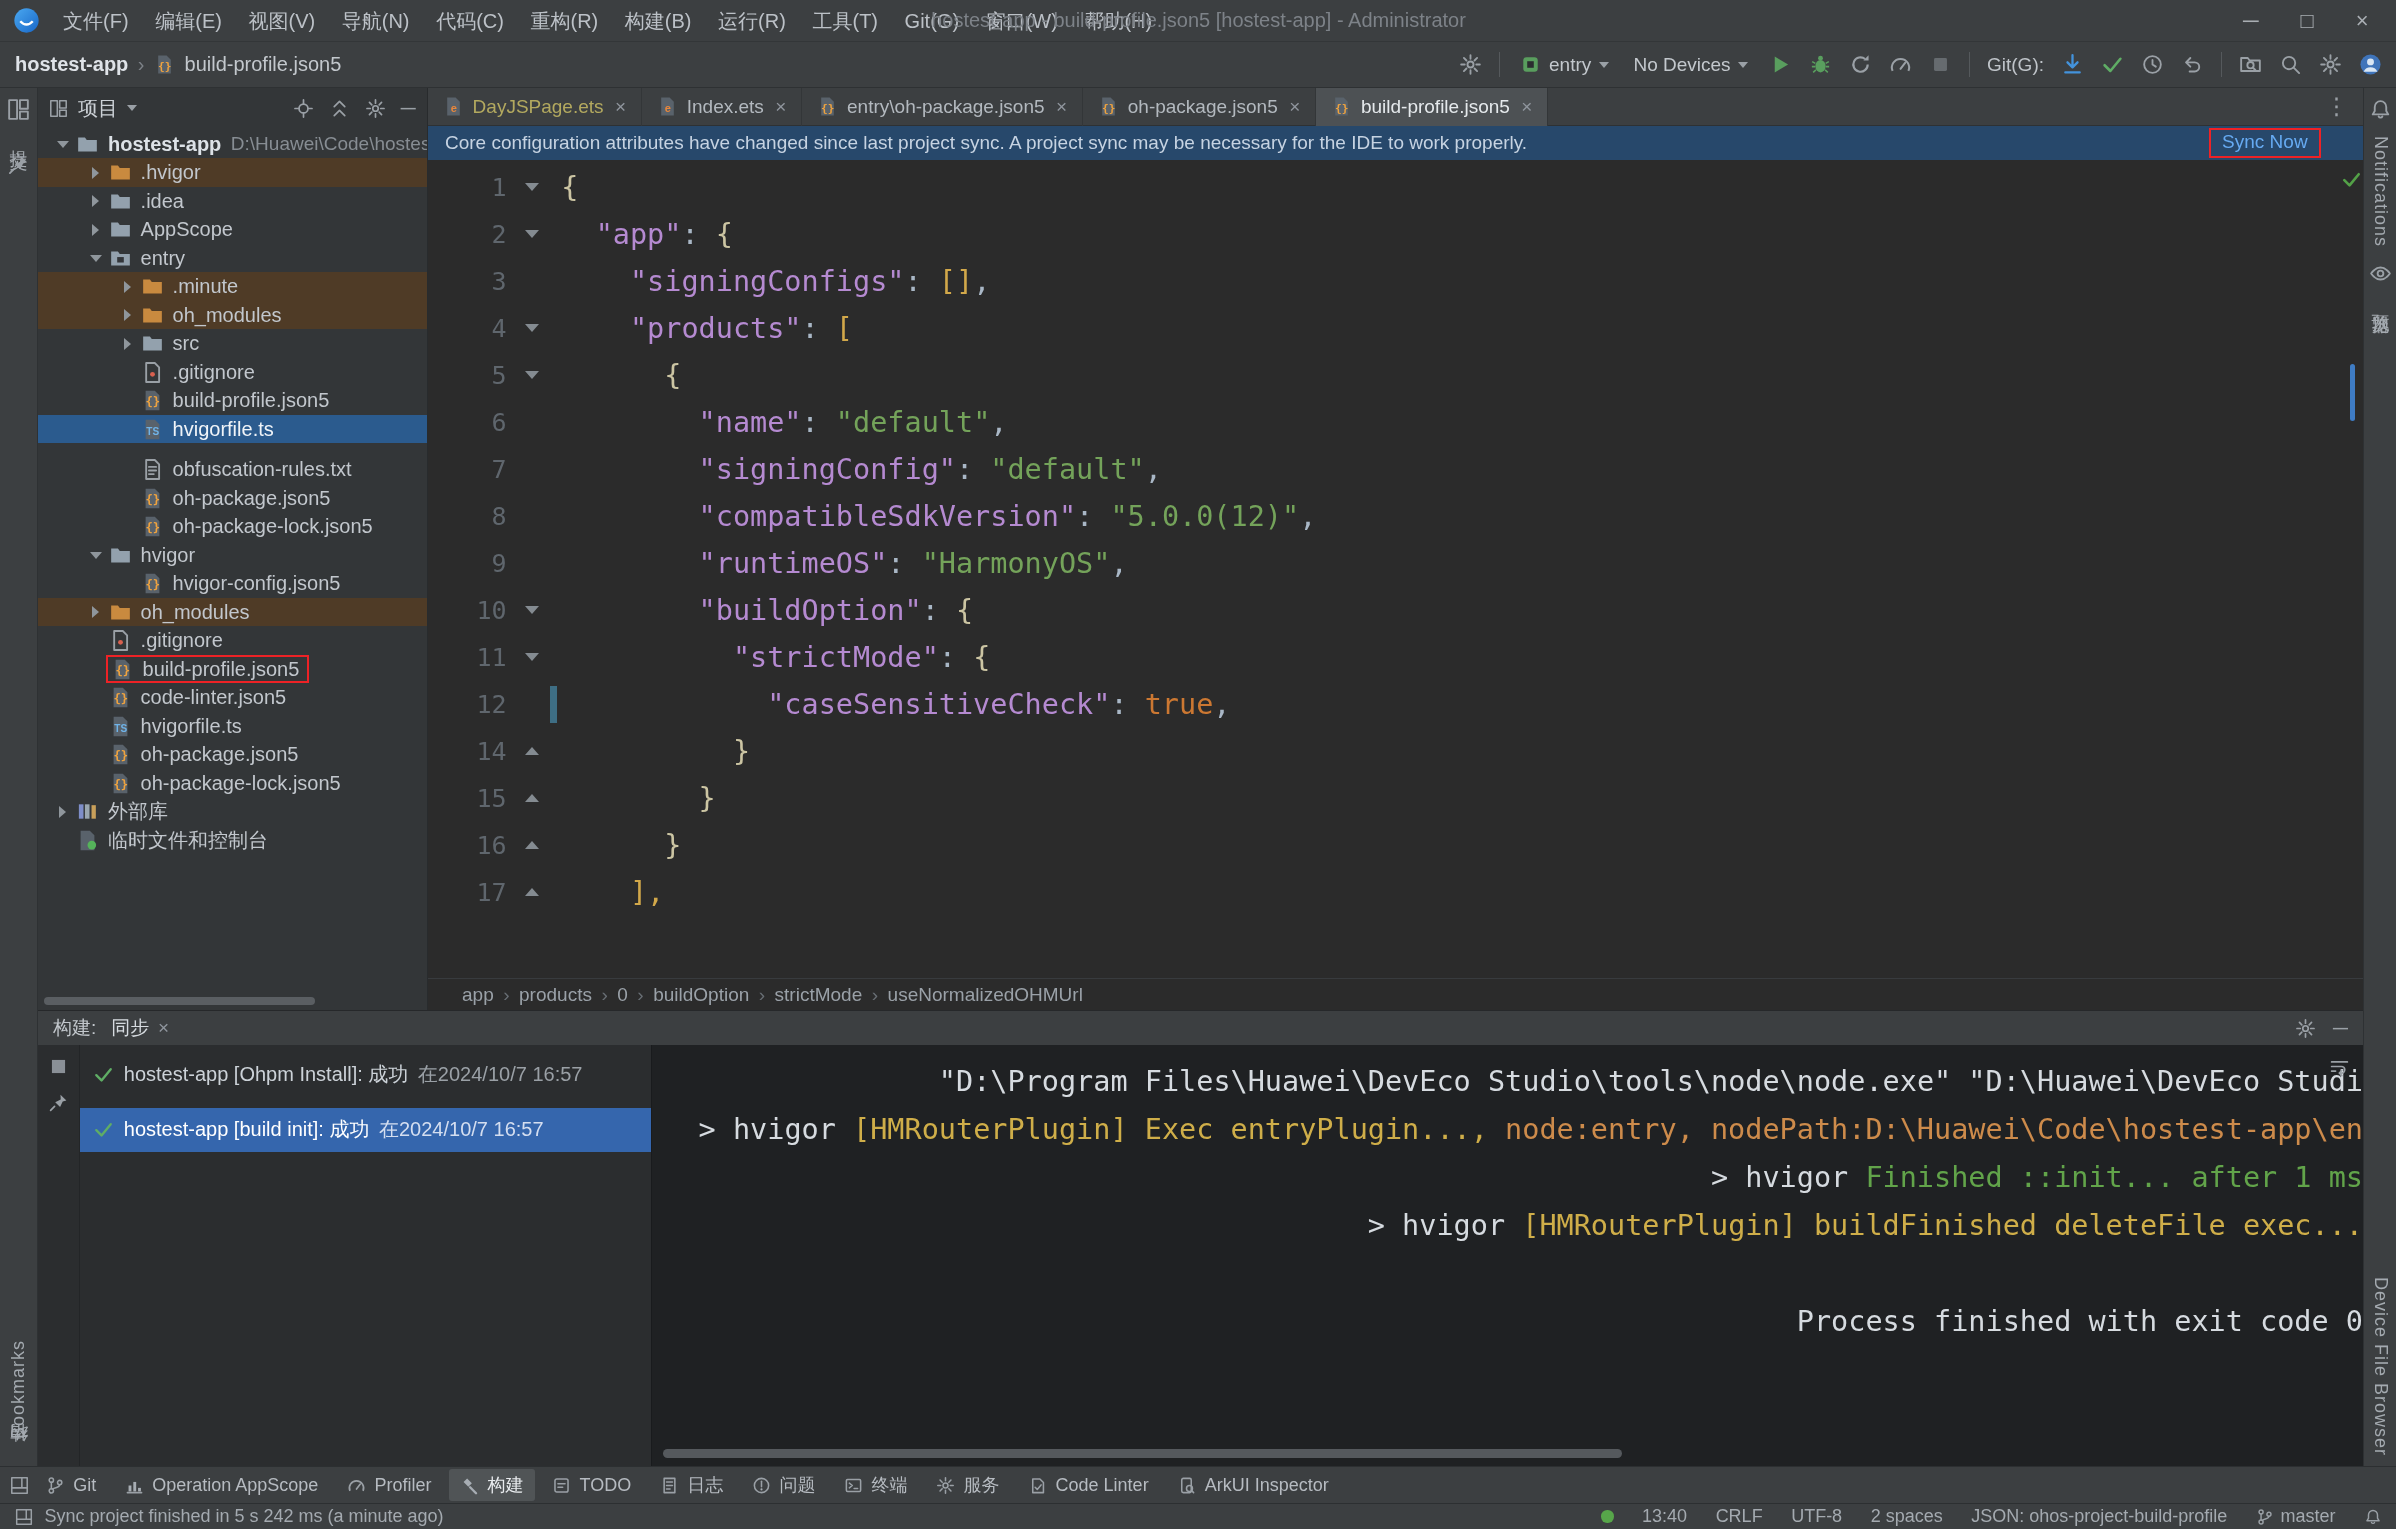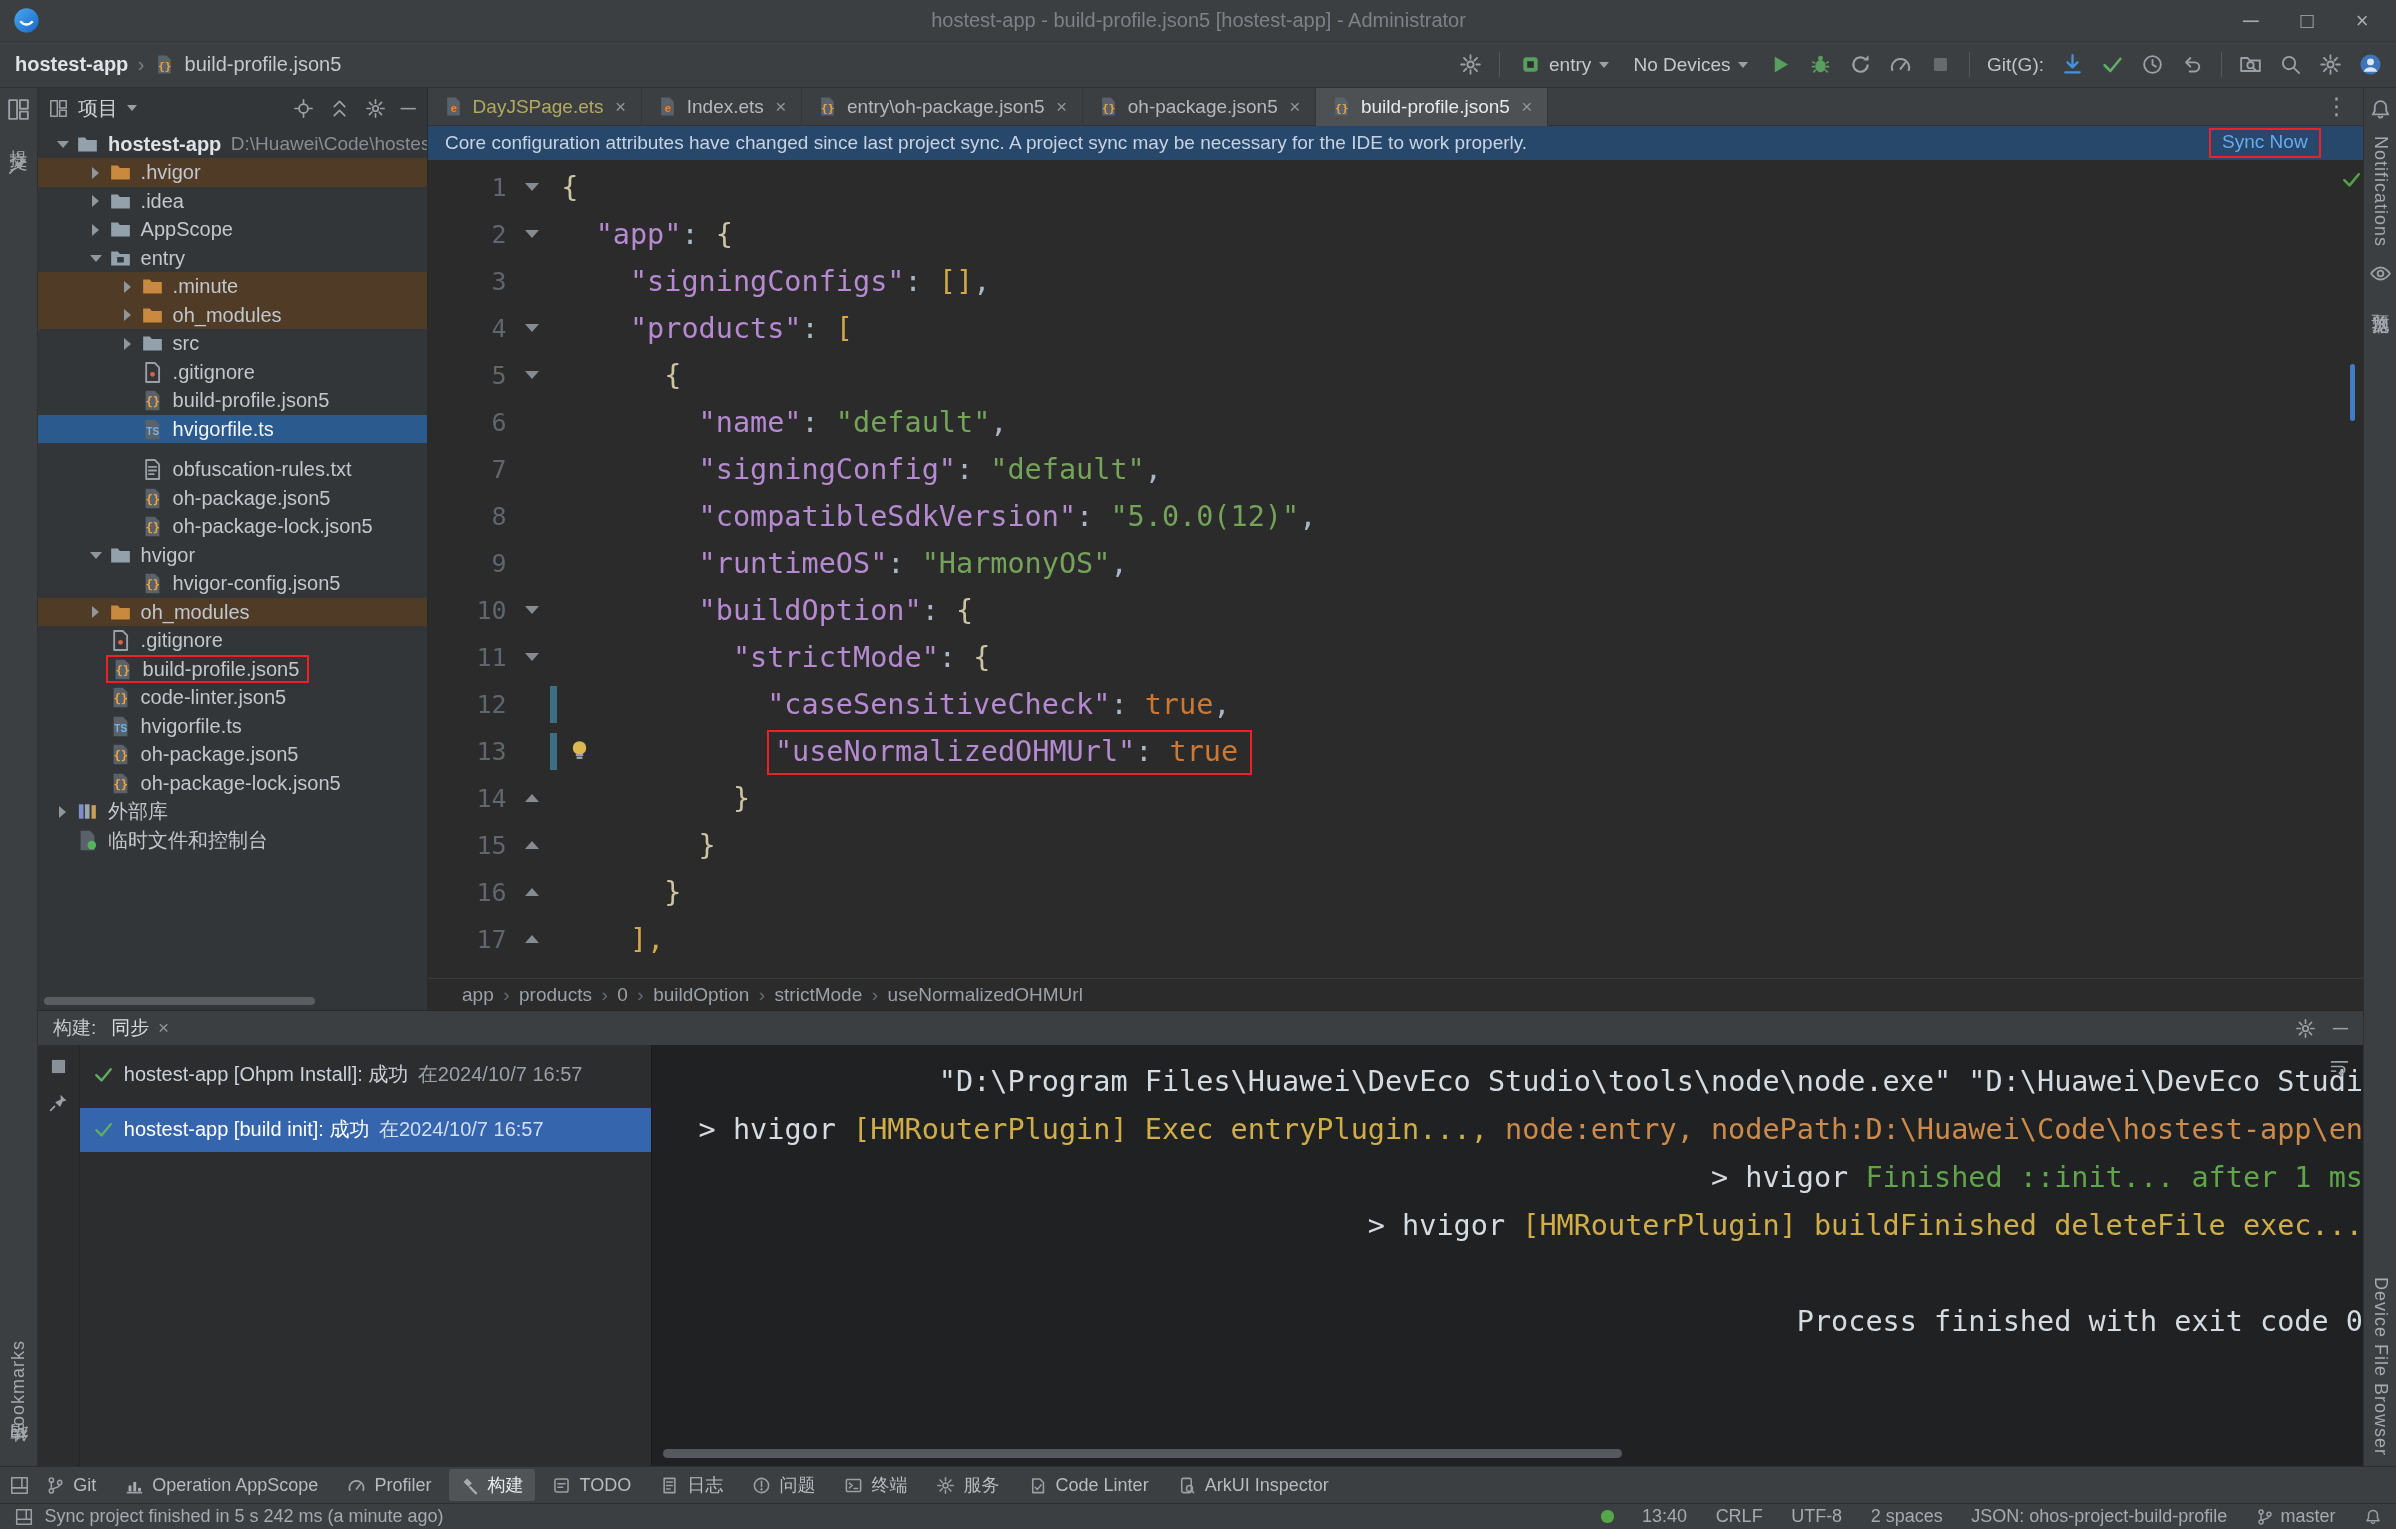--- a/index.html
+++ b/index.html
@@ -142,20 +142,34 @@
           <defs>
             <linearGradient id="lg1" x1="0" y1="0" x2="1" y2="1">
               <stop offset="0" stop-color="#4aa8f0"></stop>
               <stop offset="1" stop-color="#1867c8"></stop>
             </linearGradient>
           </defs>
           <circle cx="8" cy="8" r="7.2" fill="url(#lg1)"></circle>
           <path d="M4.3 8.4c2.3 2.6 5.1 2.6 7.4 0" stroke="#fff" stroke-width="1.4" fill="none"></path>
         </svg>
       </span>
+    <nav class="menus">
+        <span class="menu-item">文件(F)</span>
+        <span class="menu-item">编辑(E)</span>
+        <span class="menu-item">视图(V)</span>
+        <span class="menu-item">导航(N)</span>
+        <span class="menu-item">代码(C)</span>
+        <span class="menu-item">重构(R)</span>
+        <span class="menu-item">构建(B)</span>
+        <span class="menu-item">运行(R)</span>
+        <span class="menu-item">工具(T)</span>
+        <span class="menu-item">Git(G)</span>
+        <span class="menu-item">窗口(W)</span>
+        <span class="menu-item">帮助(H)</span>
+      </nav>
     <div class="win-title">hostest-app - build-profile.json5 [hostest-app] - Administrator</div>
     <div class="win-controls">
       <span>─</span>
       <span>□</span>
       <span>×</span>
     </div>
   </header>
 
   <div class="toolbar">
     <div class="tb-left">
@@ -740,28 +754,20 @@
                 </div>
                 <div class="eline">
                   <span class="lnum">11</span>
                   <span class="lfold down"></span>
                   <span class="lcode"><span class="c-plain">          </span><span class="c-key">"strictMode"</span><span class="c-plain">: </span><span class="c-brace">{</span></span>
                 </div>
                 <div class="eline">
                   <span class="lnum">12</span>
                   <span class="lfold "></span>
                   <span class="lcode"><i class="changebar"></i><span class="c-plain">            </span><span class="c-key">"caseSensitiveCheck"</span><span class="c-plain">: </span><span class="c-kw">true</span><span class="c-plain">,</span></span>
-                </div>
-                <div class="eline">
-                  <span class="lnum">13</span>
-                  <span class="lfold "></span>
-                  <span class="lcode"><i class="changebar"></i><span class="bulb"><svg viewBox="0 0 16 16">
-                        <circle cx="8" cy="6" r="4.3" fill="#dcb64e"></circle>
-                        <path d="M6.2 10.6h3.6M6.7 12.4h2.6" stroke="#9aa0a6" stroke-width="1.4" stroke-linecap="round"></path>
-                      </svg></span><span class="c-plain">            </span><span class="redbox-inline"><span class="c-key">"useNormalizedOHMUrl"</span><span class="c-plain">: </span><span class="c-kw">true</span></span></span>
                 </div>
                 <div class="eline">
                   <span class="lnum">14</span>
                   <span class="lfold up"></span>
                   <span class="lcode"><span class="c-plain">          </span><span class="c-brace">}</span></span>
                 </div>
                 <div class="eline">
                   <span class="lnum">15</span>
                   <span class="lfold up"></span>
                   <span class="lcode"><span class="c-plain">        </span><span class="c-brace">}</span></span>

